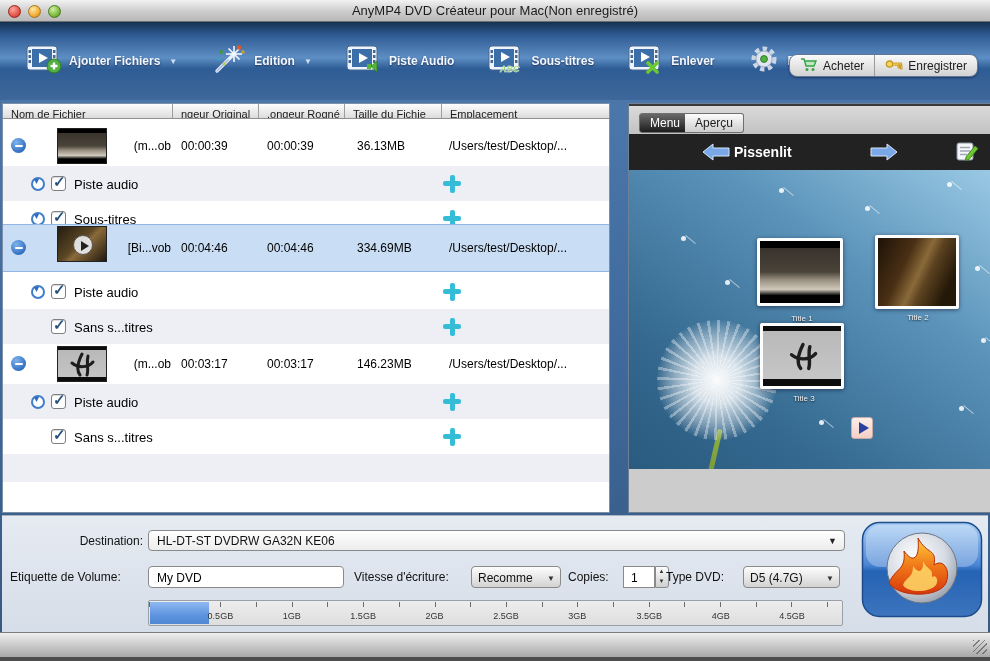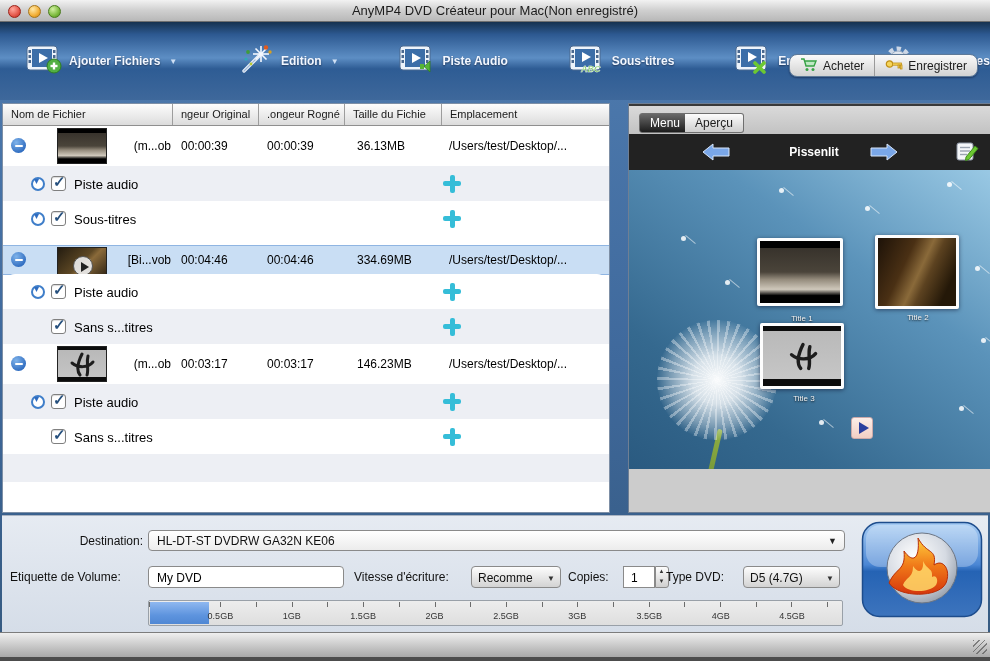--- a/index.html
+++ b/index.html
@@ -15,35 +15,35 @@
   .title { position:absolute; left:0; right:0; top:3px; text-align:center;
     font-size:13px; color:#1c1c1c; }
   .tl { position:absolute; top:5px; width:13px; height:13px; border-radius:50%; }
   .tl.red   { left:8px;  background:radial-gradient(circle at 35% 30%,#ffa79c,#e4574a 60%,#b5291e); border:1px solid #9c2218;}
   .tl.yel   { left:28px; background:radial-gradient(circle at 35% 30%,#ffe9a8,#f2ae36 60%,#c67f14); border:1px solid #a8761a;}
   .tl.grn   { left:48px; background:radial-gradient(circle at 35% 30%,#d2f0a2,#7dbb3e 60%,#4d8a1c); border:1px solid #4a7b1d;}
 
   
   .toolbar { position:absolute; left:0; top:22px; width:990px; height:78px;
     background:linear-gradient(180deg,#15314f 0%,#2d5991 16%,#5d8ec4 46%,#2e5c94 60%,#3e689b 100%);
-    display:flex; align-items:center; padding-left:26px; gap:34px;justify-content:space-between; }
+    display:flex; align-items:center; padding-left:26px; gap:34px; }
   .titem { display:flex; align-items:center; gap:7px; cursor:pointer; }
   .titem .tlabel { color:#f2f7ff; font-size:12px; font-weight:bold; text-shadow:0 1px 2px rgba(0,0,20,.55); white-space:nowrap; }
   .titem .dd { color:#cfe0f5; font-size:8px; margin-left:2px; }
   .titem .dd::after { content:"▼"; }
   .segbtns { position:absolute; right:12px; top:54px; height:23px; display:flex;
     background:linear-gradient(#fafafa,#d2d2d2); border:1px solid #5d7purple linear; border:1px solid #5f7a98; border-radius:8px; overflow:hidden;
     box-shadow:0 1px 2px rgba(0,0,30,.4); }
   .segbtn { display:flex; align-items:center; gap:5px; padding:0 10px; font-size:12px; color:#1c1c1c; cursor:pointer; }
   .segbtn + .segbtn { border-left:1px solid #9a9a9a; }
 
   
   .tablepanel { position:absolute; left:2px; top:103px; width:608px; height:410px;
     background:#fff; border:1px solid #7d8fa6; }
-  .thead { position:absolute; left:0; top:0; width:100%; height:22px;
+  .thead { position:absolute; left:0; top:0; width:100%; height:15px;
     background:linear-gradient(#fdfdfd,#dcdcdc); border-bottom:1px solid #8f8f8f; display:flex; }
   .th { font-size:11px; color:#1a1a1a; padding:4px 0 0 8px; border-right:1px solid #9d9d9d; overflow:hidden; white-space:nowrap; }
   .th:nth-child(1){width:170px;} .th:nth-child(2){width:86px;} .th:nth-child(3){width:86px;}
   .th:nth-child(4){width:97px;} .th:nth-child(5){width:167px; border-right:none;}
   .trow { position:absolute; left:0; width:606px; font-size:12px; color:#000; }
   .trow.video { height:40px; }
   .trow.track { height:35px; }
   .bg-gray { background:#edeff4; }
   .bg-white { background:#fff;border-radius:12px; }
   .bg-sel { background:#c9def4; border-top:1px solid #8fb5e2; border-bottom:1px solid #8fb5e2; }
@@ -77,21 +77,21 @@
   .addplus::after  { content:""; position:absolute; left:6.5px; top:0; width:5px; height:18px; background:#35bdd8; border-radius:2px; }
 
   
   .preview { position:absolute; left:612px; top:103px; width:376px; height:410px; background:#ccc; border:1px solid #6f7f94;margin-left:16px; }
   .tabbar { position:absolute; left:0; top:0; width:100%; height:30px;
     background:linear-gradient(#dadada,#c2c2c2); border-top:2px solid #3a3a3a; }
   .tab { position:absolute; top:7px; height:20px; padding:2px 10px 0; font-size:12px; border:1px solid #6f6f6f; cursor:pointer; }
   .tab.sel { left:10px; background:linear-gradient(#6a6a6a,#1c1c1c); color:#fff; border-radius:3px 0 0 3px; }
   .tab.unsel { left:56px; background:linear-gradient(#fdfdfd,#cdcdcd); color:#1c1c1c; border-radius:0 3px 3px 0; border-left:none; }
   .navbar { position:absolute; left:0; top:30px; width:100%; height:36px; background:#222; display:flex; align-items:center; }
-  .navtitle { position:absolute; left:105px; width:160px; text-align:center; color:#fff; font-size:12px; font-weight:bold; }
+  .navtitle { position:absolute; left:105px; width:160px; color:#fff; font-size:14px; font-weight:bold; }
   .navarrow { position:absolute; top:9px; cursor:pointer; }
   .navarrow.left { left:72px; } .navarrow.right { left:240px; }
   .editicon { position:absolute; right:24px; top:7px; cursor:pointer; }
   .pimg { position:absolute; left:0; top:66px; width:374px; height:299px; overflow:hidden;
     background:linear-gradient(215deg,#9ccbe6 0%,#5b93ba 35%,#35698f 75%,#2a5a80 100%); }
   .dandhead { position:absolute; left:28px; top:150px; width:120px; height:120px; border-radius:50%;
     background:
       repeating-conic-gradient(rgba(255,255,255,.35) 0deg 3deg, rgba(255,255,255,0) 3deg 10deg),
       radial-gradient(circle, rgba(255,255,255,.98) 0%, rgba(255,255,255,.8) 28%, rgba(255,255,255,.35) 55%, rgba(255,255,255,0) 72%); }
   .stem { position:absolute; left:78px; top:258px; width:5px; height:96px; border-radius:3px;
@@ -341,21 +341,21 @@
       <span class="addplus"></span>
     </div>
 
     <div class="trow track bg-white" style="top:97px">
       <span class="disc exp"></span>
       <span class="cb"></span>
       <span class="tklabel">Sous-titres</span>
       <span class="addplus"></span>
     </div>
 
-    <div class="trow video bg-sel" style="top:141px;height:30px">
+    <div class="trow video bg-sel" style="top:120px;height:48px">
       <span class="disc"></span>
       <span class="thumb thumb-b" style="top:1px">
           <span class="playov"></span>
         </span>
       <span class="cell c-name">[Bi...vob</span>
       <span class="cell c-orig">00:04:46</span>
       <span class="cell c-trim">00:04:46</span>
       <span class="cell c-size">334.69MB</span>
       <span class="cell c-path">/Users/test/Desktop/...</span>
     </div>

